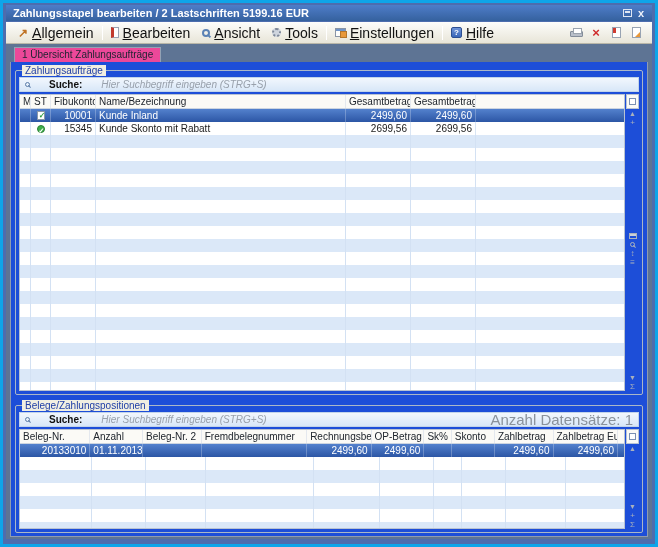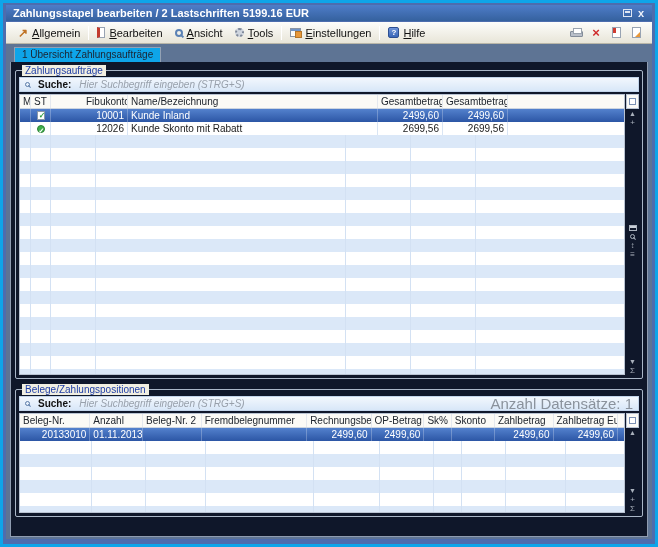--- a/index.html
+++ b/index.html
@@ -13,21 +13,21 @@
     display:flex; align-items:center; padding:0 4px 0 7px; color:#fff; }
   .titlebar .title{ font-size:11px; font-weight:bold; flex:1; white-space:nowrap; overflow:hidden; }
   .tb-btn{ display:flex; align-items:center; justify-content:center; width:14px; height:13px; cursor:default; }
   .ic-restore{ width:9px; height:8px; border:1px solid #dfe6f2; position:relative; }
   .ic-restore::before{ content:""; position:absolute; left:1px; right:1px; top:1px; height:2px; background:#dfe6f2; }
   .ic-close{ color:#eef2fa; font-size:11px; font-weight:bold; line-height:10px; }
 
   
   .toolbar{ height:22px; background:linear-gradient(#fdfdfb,#e8e5d8);
     border-bottom:1px solid #b9b6a8; display:flex; align-items:center; padding:0 6px; margin-top:1px; }
-  .menuitem{ display:flex; align-items:center; gap:4px; padding:2px 6px; font-size:11px; color:#111; cursor:default; white-space:nowrap; }
+  .menuitem{ display:flex; align-items:center; gap:4px; padding:2px 6px; font-size:14px; color:#111; cursor:default; white-space:nowrap; }
   .u{ text-decoration:underline; }
   .msep{ width:1px; height:14px; background:#c4c0b1; border-right:1px solid #fff; margin:0 2px; }
   .toolbar .spacer{ flex:1; }
   .tool-ic{ display:flex; align-items:center; justify-content:center; width:20px; height:18px; cursor:default; }
 
   
   .ico-arrow{ color:#bf7326; font-weight:bold; font-size:12px; line-height:10px; }
   .ico-arrow::before{ content:"\2197"; }
   .ico-note{ width:8px; height:11px; background:#fff; border:1px solid #98a3b2; border-left:3px solid #c23b2e; }
   .ico-mag{ width:8px; height:8px; border:2px solid #5b82b5; border-radius:50%; position:relative; }
@@ -45,37 +45,37 @@
   .ico-x{ color:#cf2b2b; font-size:13px; font-weight:bold; line-height:12px; }
   .ico-x::before{ content:"\00D7"; }
   .ico-page{ width:9px; height:11px; background:#fff; border:1px solid #98a3b2; position:relative; }
   .ico-page.red::before{ content:""; position:absolute; left:0; top:0; width:3px; height:5px; background:#cf3b30; }
   .ico-page.orange::after{ content:""; position:absolute; right:0; bottom:0; width:0; height:0;
     border-left:5px solid transparent; border-bottom:5px solid #e8983a; }
 
   
   .main{ flex:1; background:#5e7494; padding:3px 4px 2px 4px; display:flex; flex-direction:column; min-height:0; }
   .tabrow{ height:15px; display:flex; padding-left:4px; }
-  .tab{ background:#0ea5e9; border:1px solid #93a1b4; border-bottom:none; font-size:10px;
+  .tab{ background:#ec4899; border:1px solid #93a1b4; border-bottom:none; font-size:10px;
     padding:1px 7px 0 7px; color:#1c2330; white-space:nowrap; cursor:default; }
 
-  .panel{ flex:1; background:#0f172a; border:1px solid #8f9cb0; border-top:none;
-    padding:8px 4px 19px 4px; display:flex; flex-direction:column; min-height:0; }
+  .panel{ flex:1; background:#1d4ed8; border:1px solid #8f9cb0; border-top:none;
+    padding:8px 4px 3px 4px; display:flex; flex-direction:column; min-height:0; }
 
   
   .groupbox{ position:relative; border:1px solid #aab7c8; border-radius:2px; padding:6px 3px 3px 3px;
     display:flex; flex-direction:column; min-height:0; }
   .g-orders{ flex:1; }
   .g-positions{ height:128px; margin-top:10px; }
   .grouplabel{ position:absolute; top:-6px; left:6px; font-size:10px; color:#1f3ea6;
     background:#f1efe2; padding:0 3px; line-height:11px; }
 
   
   .searchbar{ height:15px; background:linear-gradient(#f2f7fd,#d8e7f8); border:1px solid #c2d4ea;
-    display:flex; align-items:center; gap:8px; padding:0 5px; font-size:10px; }
+    display:flex; align-items:center; gap:19px; padding:0 5px; font-size:10px; }
   .lens-blue{ width:5px; height:5px; border:1px solid #5b7ca8; border-radius:50%; position:relative; flex:none; }
   .lens-blue::after{ content:""; position:absolute; width:3px; height:1px; background:#5b7ca8;
     right:-2px; bottom:-1px; transform:rotate(45deg); }
   .search-label{ font-weight:bold; color:#111; }
   .search-input{ flex:1; border:none; background:transparent; font-family:"Liberation Sans",sans-serif;
     font-size:10px; font-style:italic; color:#444; outline:none; padding:0; }
   .search-input::placeholder{ color:#98a0ab; font-style:italic; }
   .reccount{ font-size:15px; color:#8a929c; white-space:nowrap;text-align:right; }
 
   
@@ -86,21 +86,21 @@
   .th{ padding:0 3px; border-right:1px solid #e4e8ee; white-space:nowrap; overflow:hidden;
     color:#20262e; line-height:13px; cursor:default; }
   .row{ display:flex; height:13px; flex:none; }
   .cell{ padding:0 3px; border-right:1px solid #d9e5f4; white-space:nowrap; overflow:hidden; line-height:13px; color:#1a1a1a; }
   .num{ text-align:right; }
   .row.selected{ background:linear-gradient(#5381cd,#2c56a5); }
   .row.selected .cell{ color:#fff; border-right-color:rgba(255,255,255,.25); }
 
   
   .c-m{ width:11px; } .c-st{ width:20px; display:flex; align-items:center; justify-content:center; }
-  .c-fibu{ width:45px;margin-left:32px; } .c-name{ width:250px; } .c-amt{ width:65px; } .c-rest{ flex:1; border-right:none; }
+  .c-fibu{ width:45px; } .c-name{ width:250px; } .c-amt{ width:65px; } .c-rest{ flex:1; border-right:none; }
   
   .p-beleg{ width:72px; } .p-datum{ width:54px; } .p-beleg2{ width:60px; } .p-fremd{ width:108px; }
   .p-rechn{ width:66px; } .p-op{ width:54px; } .p-sk{ width:28px; } .p-skonto{ width:44px; }
   .p-zahl{ width:60px; } .p-zeuro{ width:66px; } .p-rest{ flex:1; border-right:none; }
 
   
   .filler{ flex:1; position:relative; min-height:0; }
   .filler.blue-first{ background:repeating-linear-gradient(to bottom,#dbe8f8 0 13px,#ffffff 13px 26px); }
   .filler.white-first{ background:repeating-linear-gradient(to bottom,#ffffff 0 13px,#dbe8f8 13px 26px); }
   .vline{ position:absolute; top:0; bottom:0; width:1px; background:#d3e1f3; }
@@ -225,21 +225,21 @@
               <div class="cell c-amt num">2499,60</div>
               <div class="cell c-amt num">2499,60</div>
               <div class="cell c-rest"></div>
             </div>
 
             <div class="row">
               <div class="cell c-m"></div>
               <div class="cell c-st">
                   <span class="ic-checkcircle"></span>
                 </div>
-              <div class="cell c-fibu num">12026</div>
+              <div class="cell c-fibu num">15345</div>
               <div class="cell c-name">Kunde Skonto mit Rabatt</div>
               <div class="cell c-amt num">2699,56</div>
               <div class="cell c-amt num">2699,56</div>
               <div class="cell c-rest"></div>
             </div>
 
             <div class="filler blue-first">
               <div class="vline" style="left:10px"></div>
               <div class="vline" style="left:30px"></div>
               <div class="vline" style="left:75px"></div>

